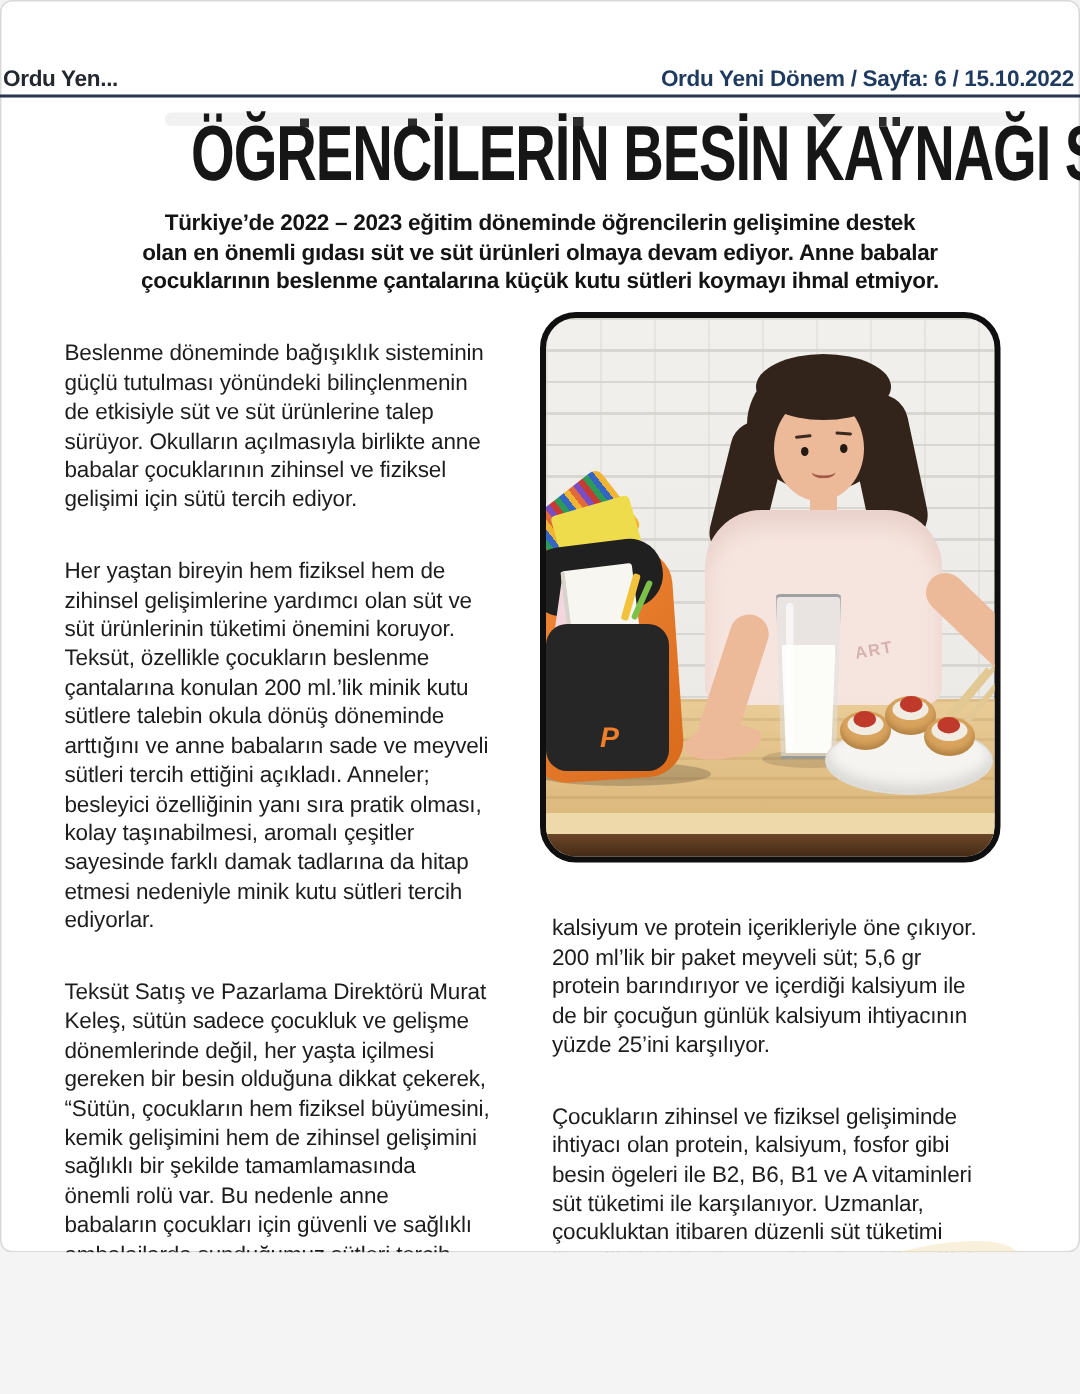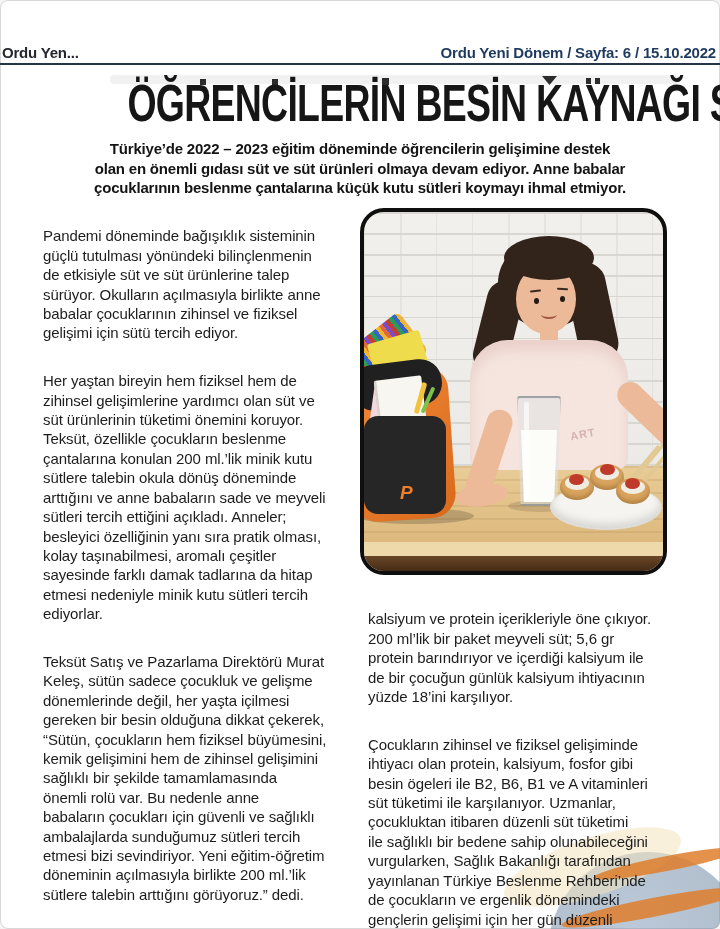--- a/index.html
+++ b/index.html
@@ -1,18 +1,18 @@
 <!DOCTYPE html>
 <html><head>
 <meta charset="utf-8">
 <style>
   * { margin:0; padding:0; box-sizing:border-box; }
   html,body { background:#f4f4f4; }
   .page {
-    position:relative; width:720px; height:929px; background:#ffffff;
+    position:relative; width:720px; height:835px; background:#ffffff;
     font-family:"Liberation Sans", sans-serif; overflow:hidden;
     border-radius:8px; box-shadow: inset 0 0 0 1px #d8d8d8;
   }
   
   .hdr-left {
     position:absolute; left:2px; top:44px; font-size:15px; font-weight:600;
     color:#23272e; letter-spacing:-0.2px;
   }
   .hdr-right {
     position:absolute; right:4px; top:44px; font-size:15px; font-weight:700;
@@ -156,21 +156,21 @@
   <div class="art art-d2"></div>
 
   <div class="title-wrap">
     <span class="title-inner">ÖĞRENCİLERİN BESİN KAYNAĞI SÜT</span>
   </div>
   <div class="subtitle">Türkiye’de 2022 – 2023 eğitim döneminde öğrencilerin gelişimine destek
 olan en önemli gıdası süt ve süt ürünleri olmaya devam ediyor. Anne babalar
 çocuklarının beslenme çantalarına küçük kutu sütleri koymayı ihmal etmiyor.</div>
 
   <div class="col col-left">
-    <p>Pandemi döneminde bağışıklık sisteminin
+    <p>Beslenme döneminde bağışıklık sisteminin
 güçlü tutulması yönündeki bilinçlenmenin
 de etkisiyle süt ve süt ürünlerine talep
 sürüyor. Okulların açılmasıyla birlikte anne
 babalar çocuklarının zihinsel ve fiziksel
 gelişimi için sütü tercih ediyor.</p>
     <p>Her yaştan bireyin hem fiziksel hem de
 zihinsel gelişimlerine yardımcı olan süt ve
 süt ürünlerinin tüketimi önemini koruyor.
 Teksüt, özellikle çocukların beslenme
 çantalarına konulan 200 ml.’lik minik kutu
@@ -258,21 +258,21 @@
   <div class="wm wm-globe"></div>
   <div class="wm wm-cream"></div>
   <div class="wm wm-or1"></div>
   <div class="wm wm-or2"></div>
 
   <div class="col col-right">
     <p>kalsiyum ve protein içerikleriyle öne çıkıyor.
 200 ml’lik bir paket meyveli süt; 5,6 gr
 protein barındırıyor ve içerdiği kalsiyum ile
 de bir çocuğun günlük kalsiyum ihtiyacının
-yüzde 18’ini karşılıyor.</p>
+yüzde 25’ini karşılıyor.</p>
     <p style="margin-bottom:0">Çocukların zihinsel ve fiziksel gelişiminde
 ihtiyacı olan protein, kalsiyum, fosfor gibi
 besin ögeleri ile B2, B6, B1 ve A vitaminleri
 süt tüketimi ile karşılanıyor. Uzmanlar,
 çocukluktan itibaren düzenli süt tüketimi
 ile sağlıklı bir bedene sahip olunabileceğini
 vurgularken, Sağlık Bakanlığı tarafından
 yayınlanan Türkiye Beslenme Rehberi’nde
 de çocukların ve ergenlik dönemindeki
 gençlerin gelişimi için her gün düzenli

